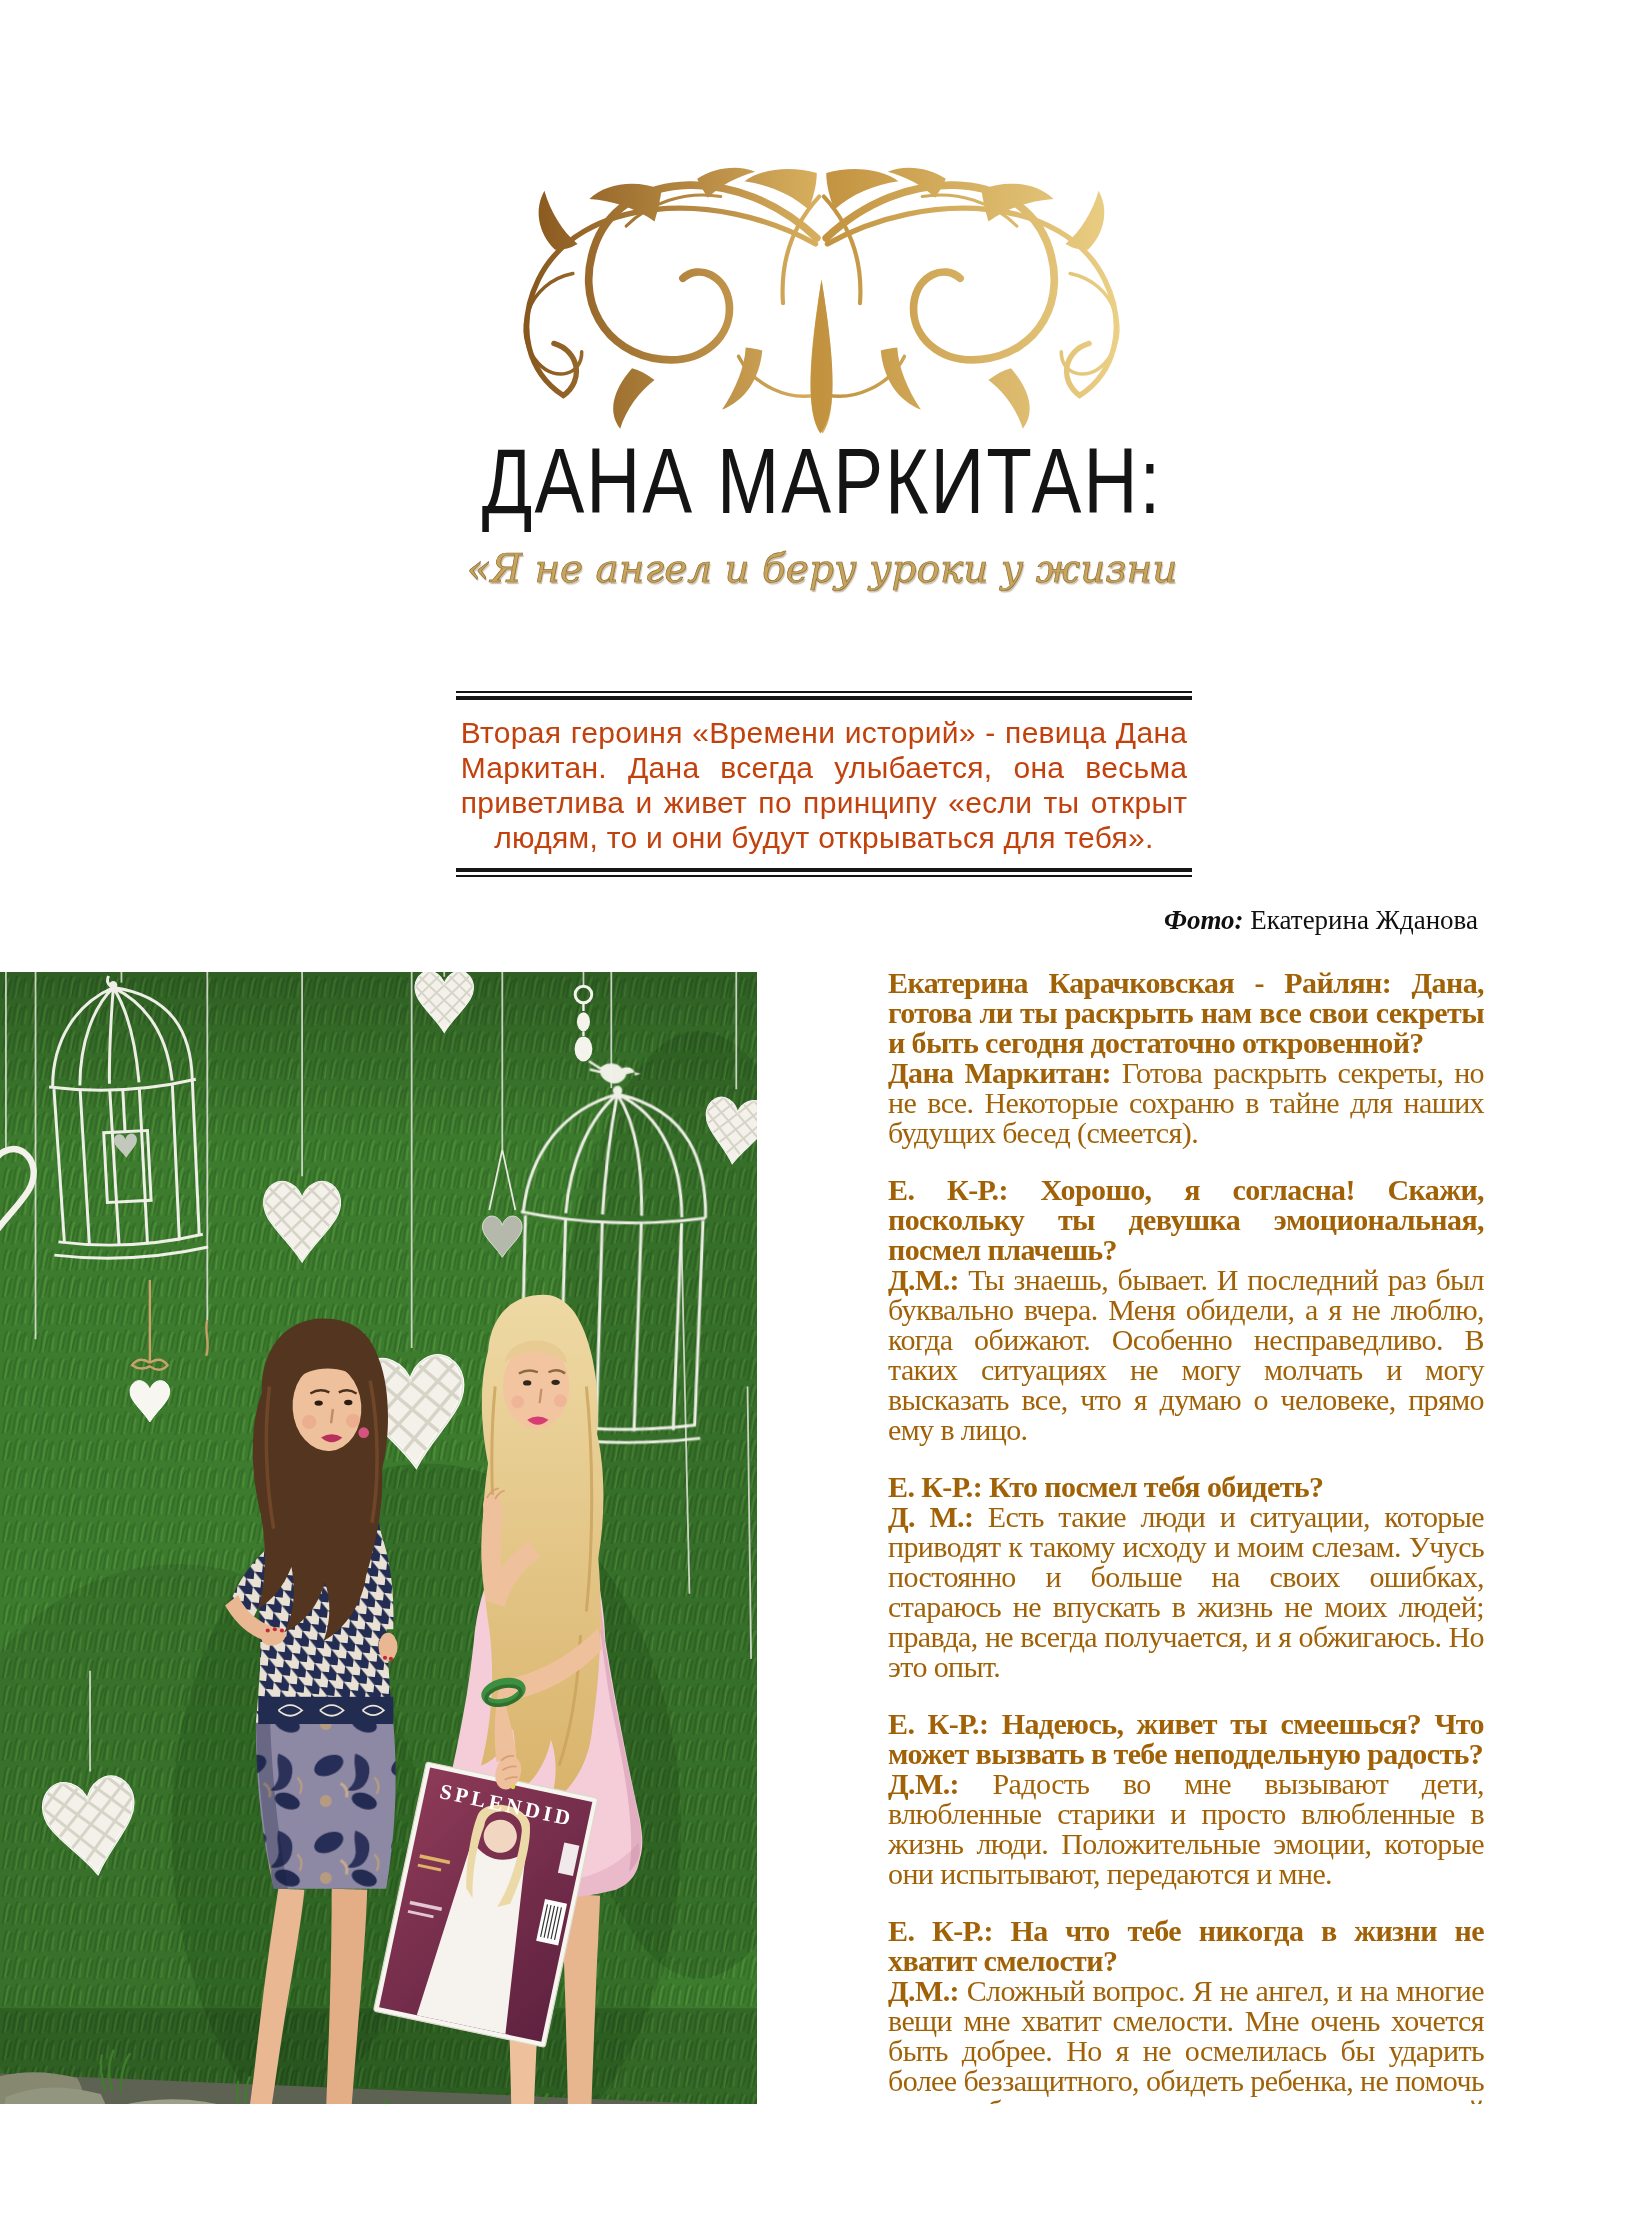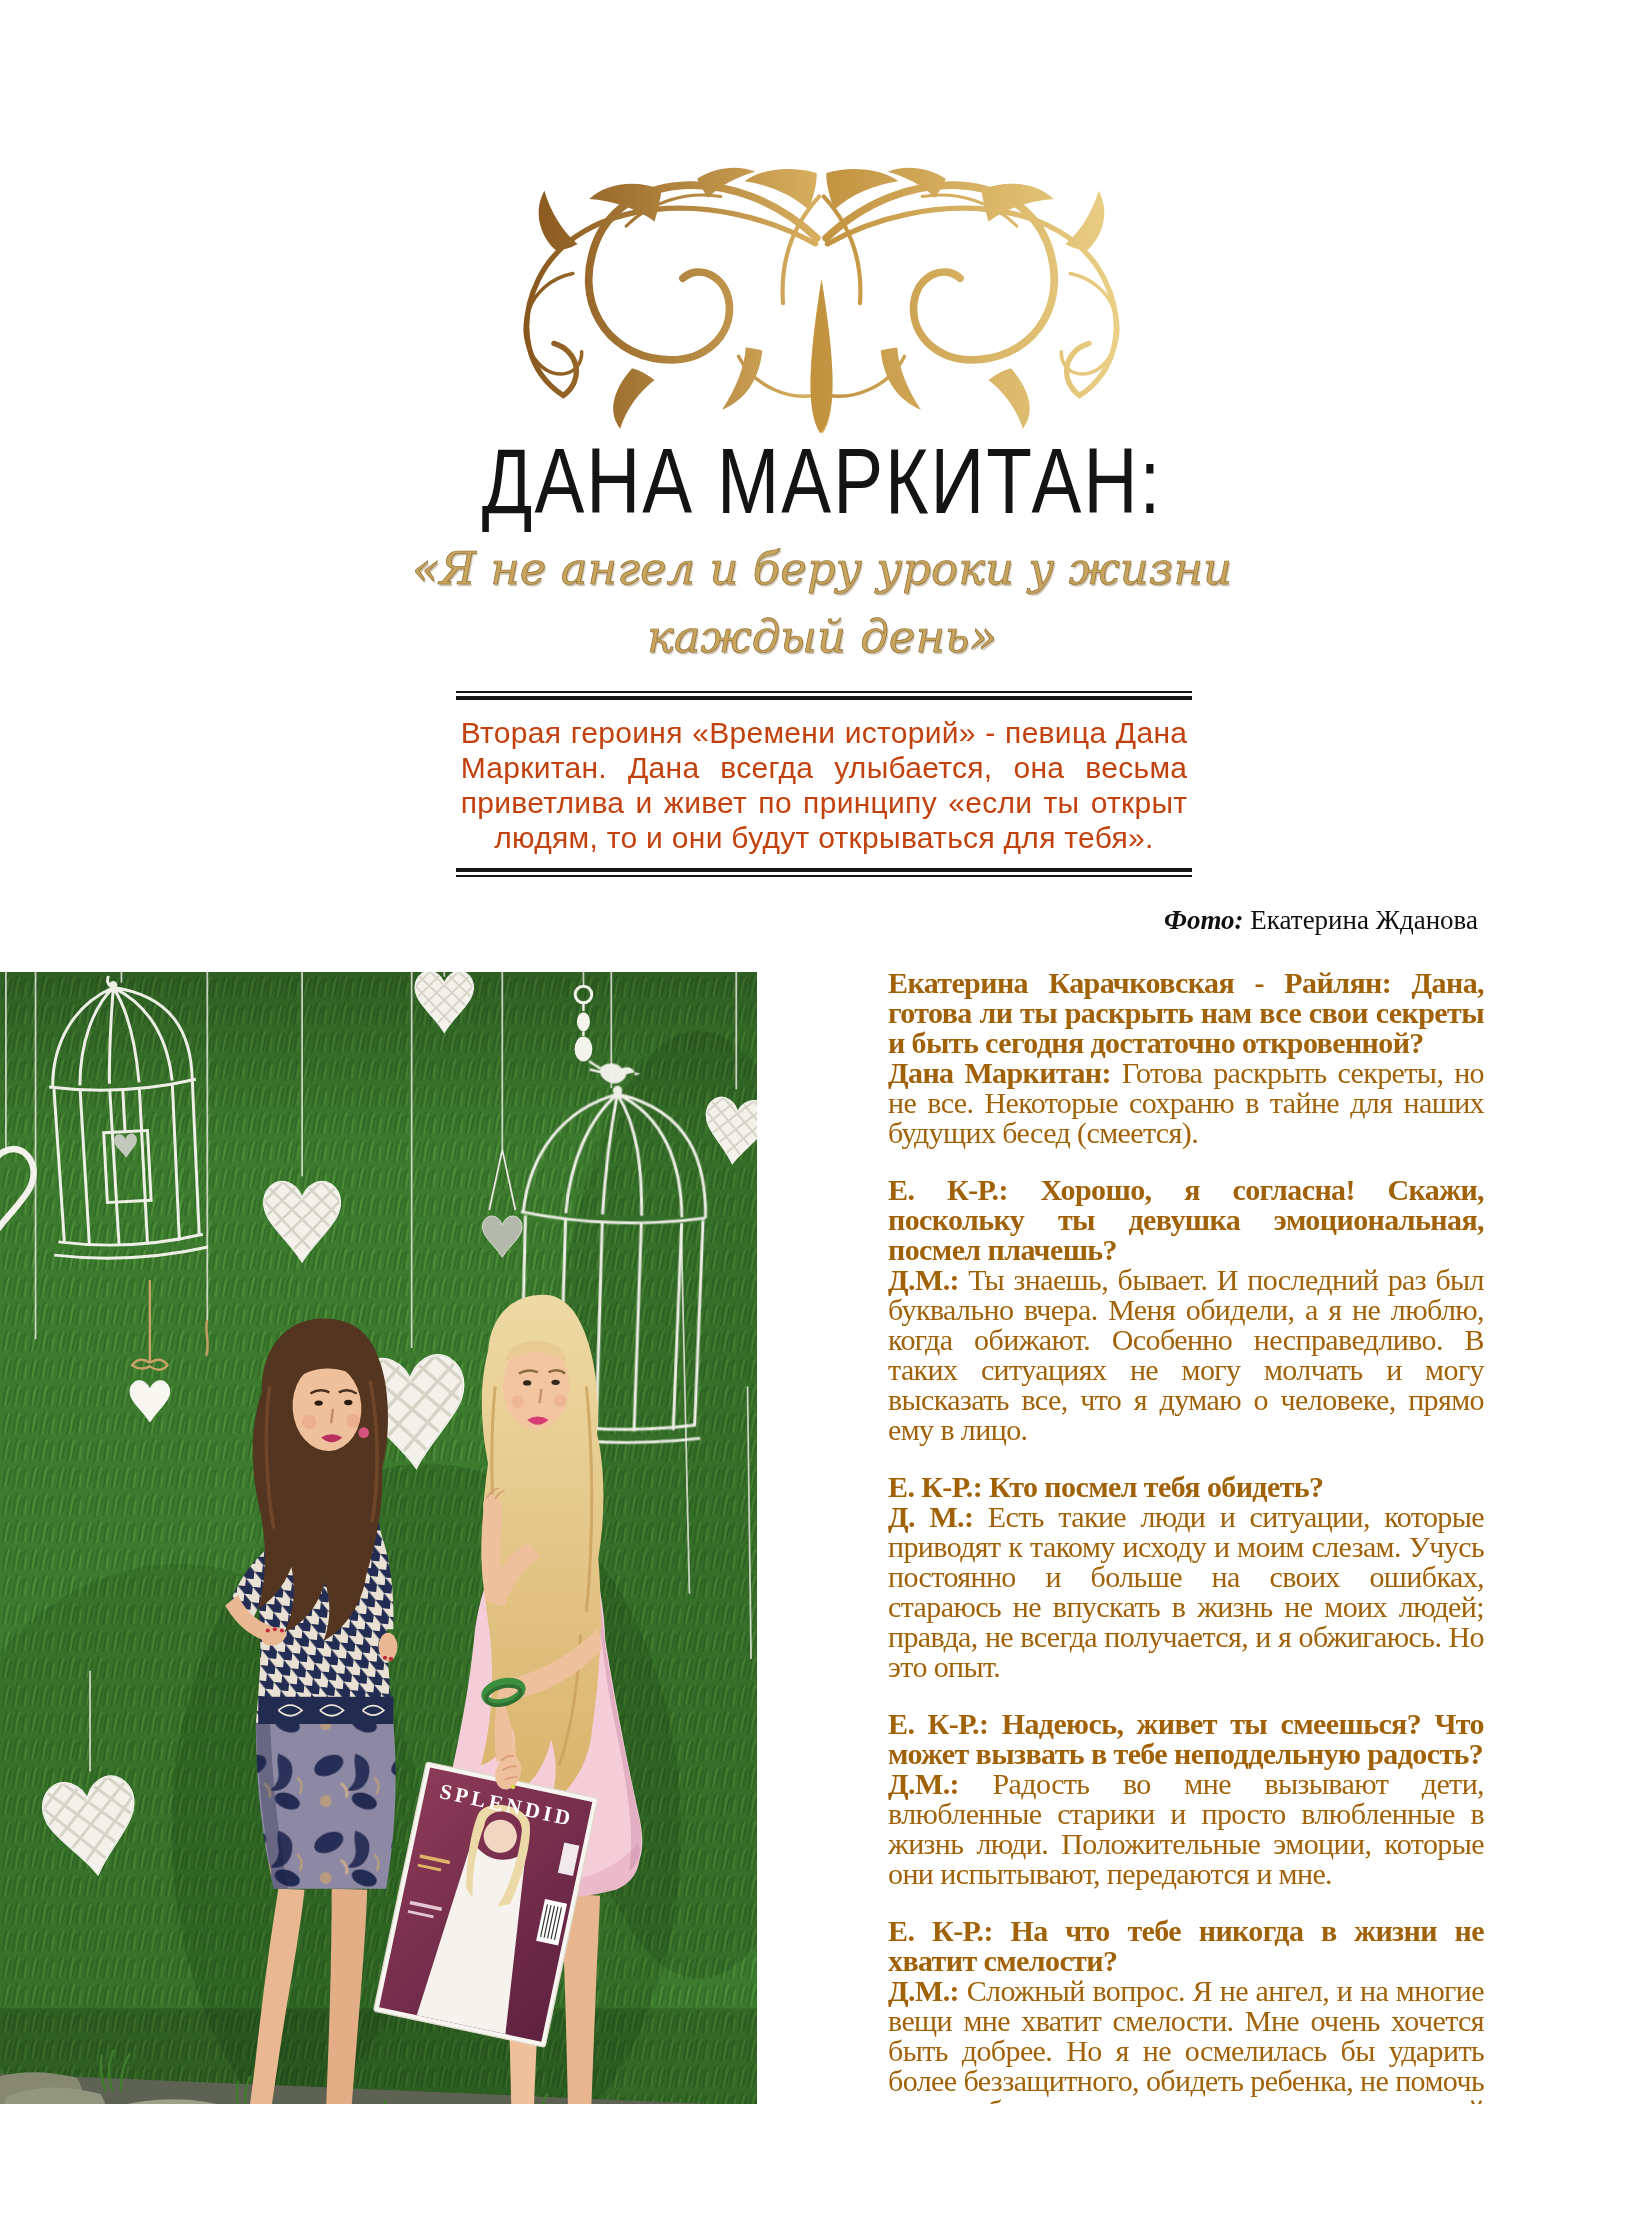--- a/index.html
+++ b/index.html
@@ -8,21 +8,21 @@
   
   .ornament{position:absolute;left:484px;top:155px;width:675px;height:288px;}
   .cst{fill:none;stroke-linecap:round;}
   .cfl{stroke:none;}
   
   .title{position:absolute;left:0;top:436px;width:100%;margin:0;text-align:center;
          font-family:"Liberation Sans",sans-serif;font-weight:400;font-size:89px;line-height:90px;
          color:#141414;letter-spacing:2.4px;transform:scale(.84,1.04);}
   
   .script{position:absolute;left:0;top:535px;width:100%;text-align:center;
-          font-family:"DejaVu Serif",serif;font-style:italic;font-size:45px;line-height:68px;
+          font-family:"DejaVu Serif",serif;font-style:italic;font-size:39px;line-height:68px;
           color:#c8a45c;-webkit-text-stroke:0.7px #8f6f33;
           text-shadow:1.2px 1.8px 1.2px rgba(110,80,30,.4);}
   
   .rulebox{position:absolute;left:456px;top:691px;width:736px;}
   .hr{height:0;border:0;}
   .hr-top{border-top:2.4px solid #161616;border-bottom:4.7px solid #161616;height:3px;}
   .hr-bottom{border-top:4.7px solid #161616;border-bottom:2.4px solid #161616;height:3px;}
   .intro{margin:15.4px 4.7px 13px 4.7px;font-family:"Liberation Sans",sans-serif;font-size:30px;
          line-height:35px;color:#c2410c;text-align:justify;text-align-last:center;letter-spacing:0.3px;}
   
@@ -74,21 +74,20 @@
       </g>
     <g stroke="url(#gr)" fill="url(#gr)" transform="translate(1140,0) scale(-1,1)">
         <use href="#halfFl"></use>
       </g>
   </svg>
 
   <h1 class="title">ДАНА МАРКИТАН:</h1>
 
   <div class="script">
     <div>«Я не ангел и беру уроки у жизни</div>
-    <div>каждый день»</div>
   </div>
 
   <div class="rulebox">
     <div class="hr hr-top"></div>
     <p class="intro">Вторая героиня «Времени историй» - певица Дана Маркитан. Дана всегда улыбается, она весьма приветлива и живет по принципу «если ты открыт людям, то и они будут открываться для тебя».</p>
     <div class="hr hr-bottom"></div>
   </div>
 
   <div class="credit">
     <span class="lbl">Фото:</span>

